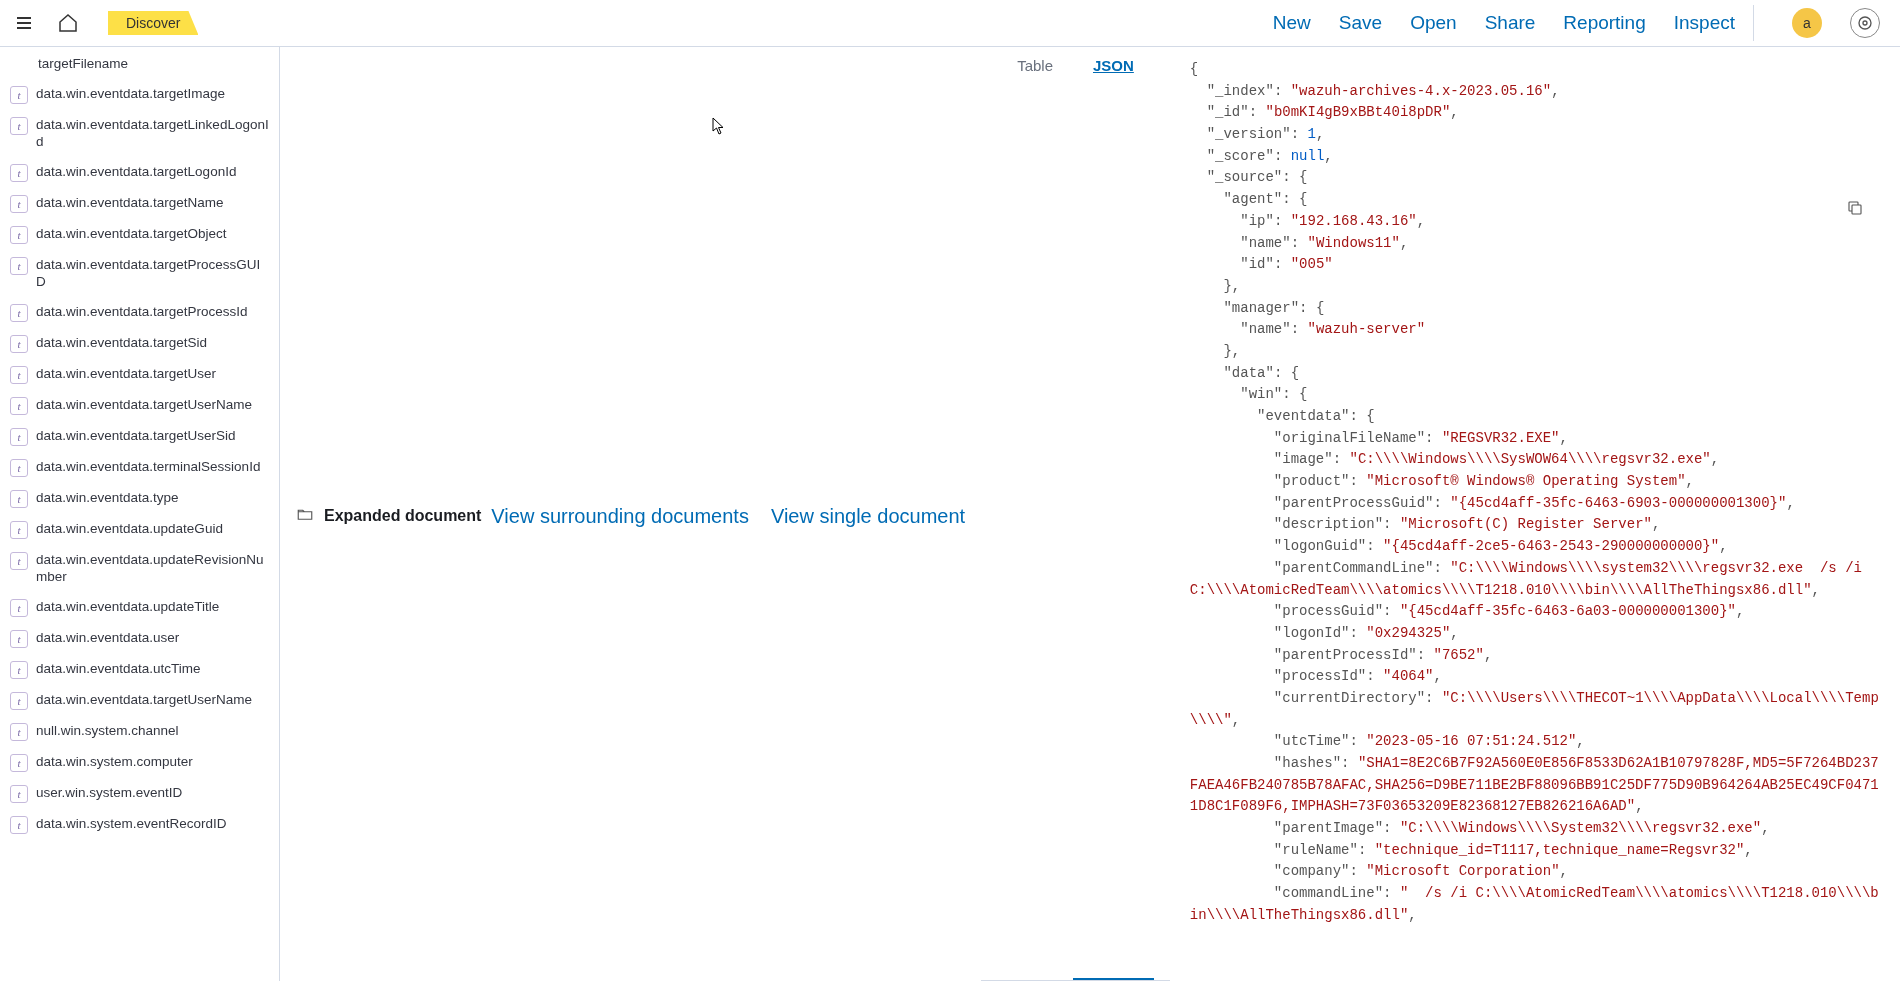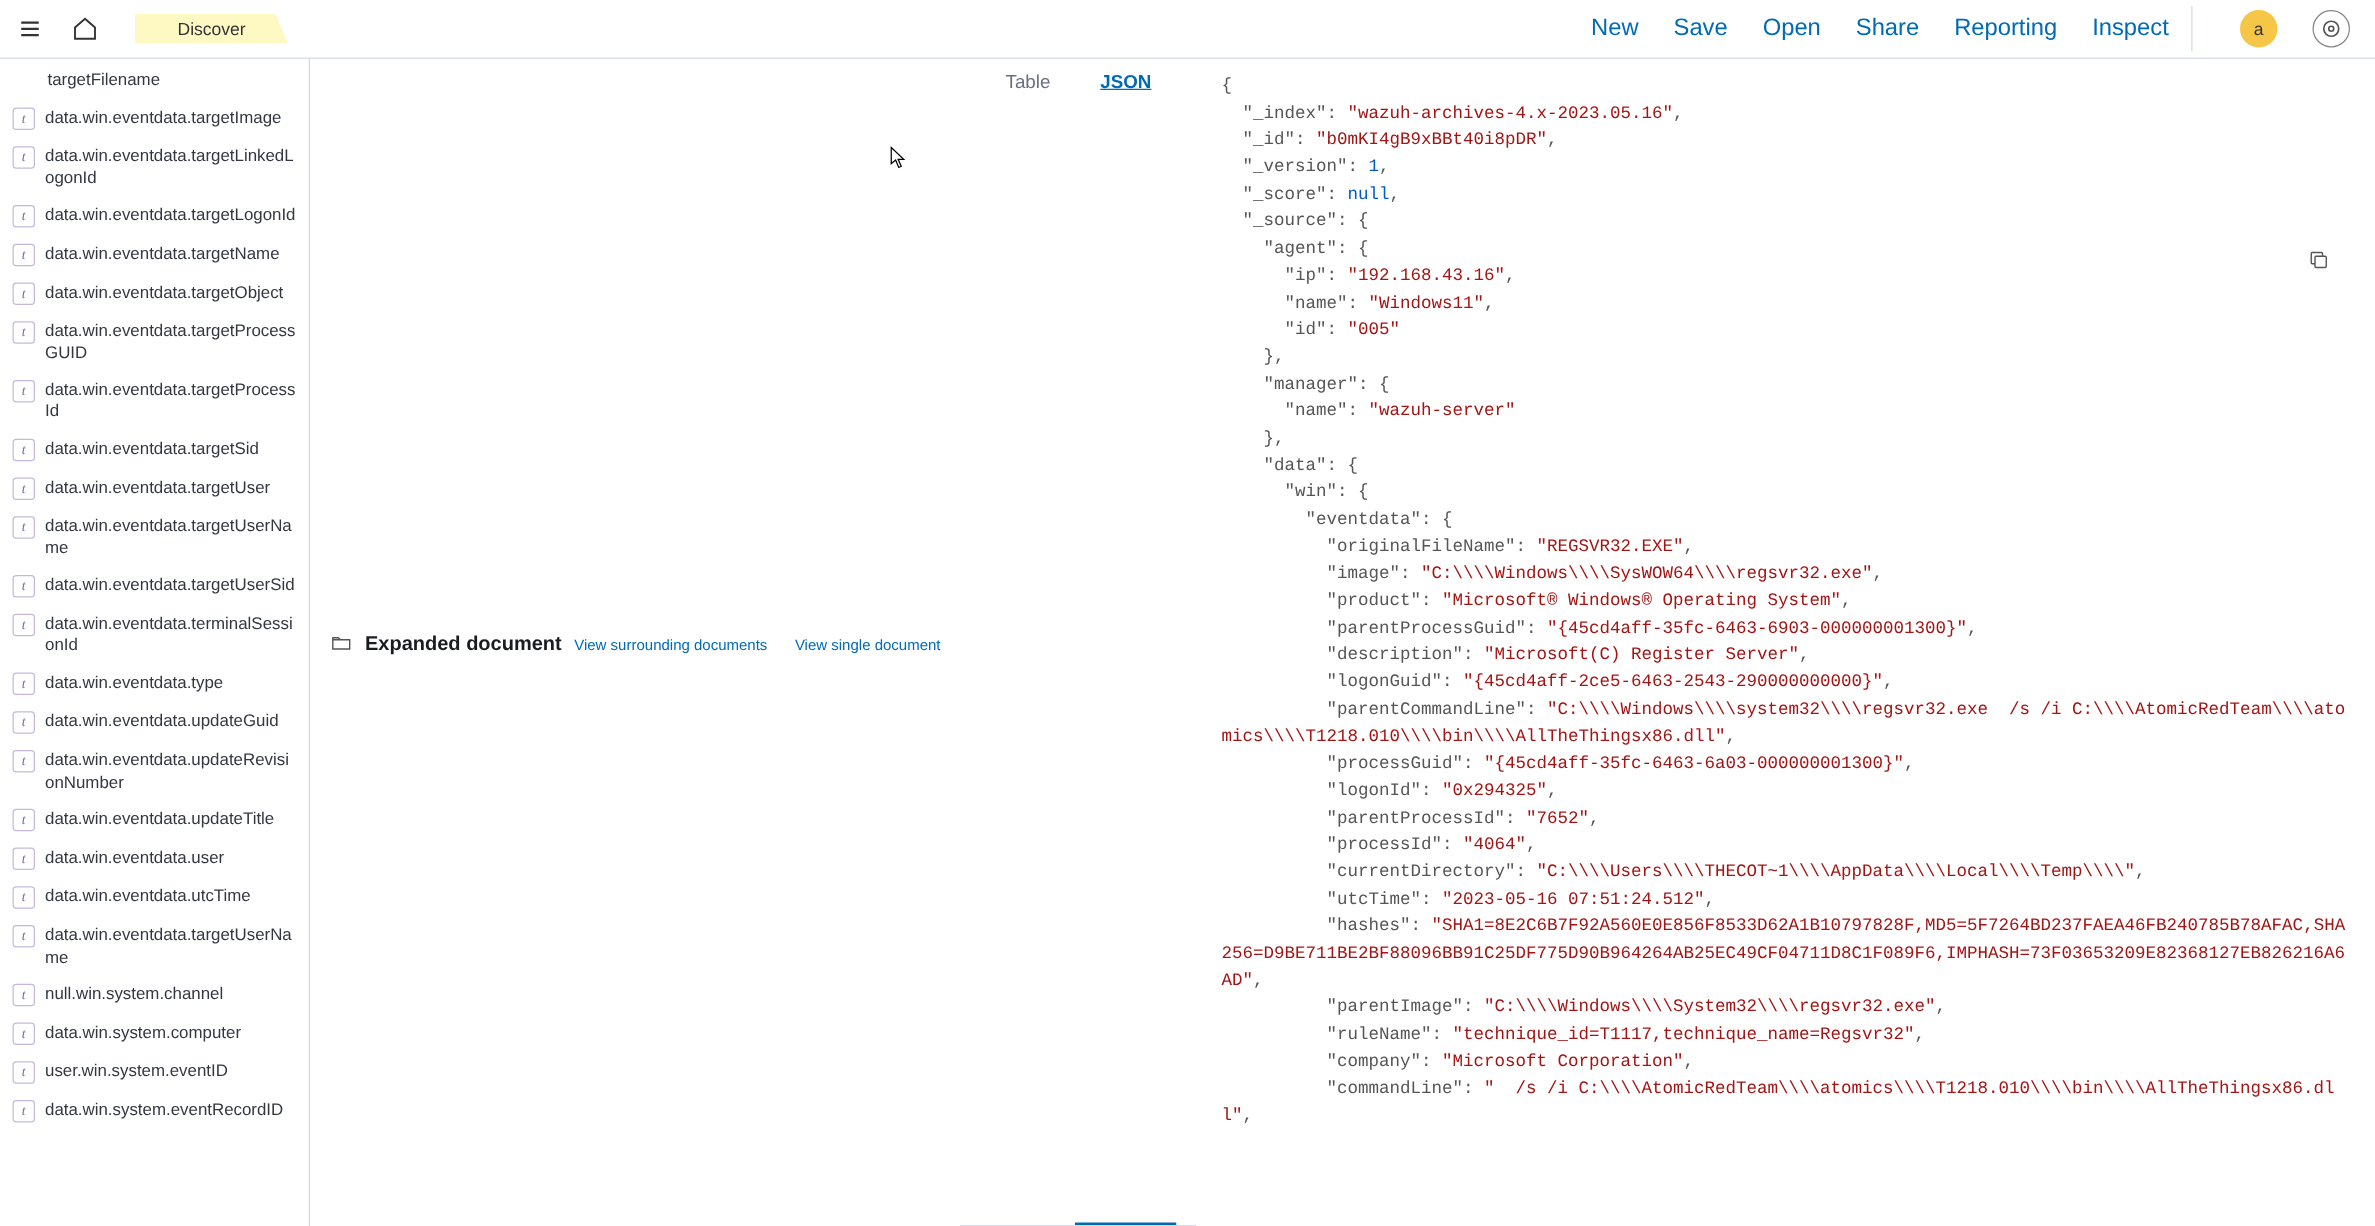--- a/index.html
+++ b/index.html
@@ -28,22 +28,22 @@
   cursor: pointer;
 }
 .hamburger svg { width: 16px; height: 16px; }
 .home-icon {
   width: 40px; height: 40px;
   display: flex; align-items: center; justify-content: center;
   cursor: pointer;
 }
 .home-icon svg { width: 24px; height: 24px; stroke: #333; fill: none; stroke-width: 1.5; }
 .breadcrumb-tab {
-  background: #fef9c3;
-  padding: 4px 34px;
+  background: #fde047;
+  padding: 4px 18px;
   margin-left: 12px;
   font-size: 14px;
   color: #333;
   position: relative;
   clip-path: polygon(0 0, calc(100% - 10px) 0, 100% 100%, 0 100%);
 }
 .header-right {
   margin-left: auto;
   display: flex;
   align-items: center;
@@ -81,21 +81,21 @@
 }
 
 
 .main {
   display: flex;
   height: calc(100% - 47px);
 }
 
 
 .sidebar {
-  width: 248px;
+  width: 280px;
   border-right: 1px solid #d3dae6;
   overflow-y: auto;
   padding: 2px 4px;
 }
 .field-item {
   display: flex;
   align-items: flex-start;
   padding: 6px 6px;
   cursor: pointer;
   gap: 8px;
@@ -148,21 +148,21 @@
   stroke-width: 1.5;
 }
 .doc-header-links {
   margin-left: auto;
   display: flex;
   gap: 22px;
 }
 .doc-header-links span {
   color: #006bb4;
   cursor: pointer;
-  font-size: 12px;
+  font-size: 20px;
 }
 
 
 .tabs {
   display: flex;
   padding: 0 16px;
   border-bottom: 1px solid #d3dae6;
   gap: 0;
 }
 .tab {

